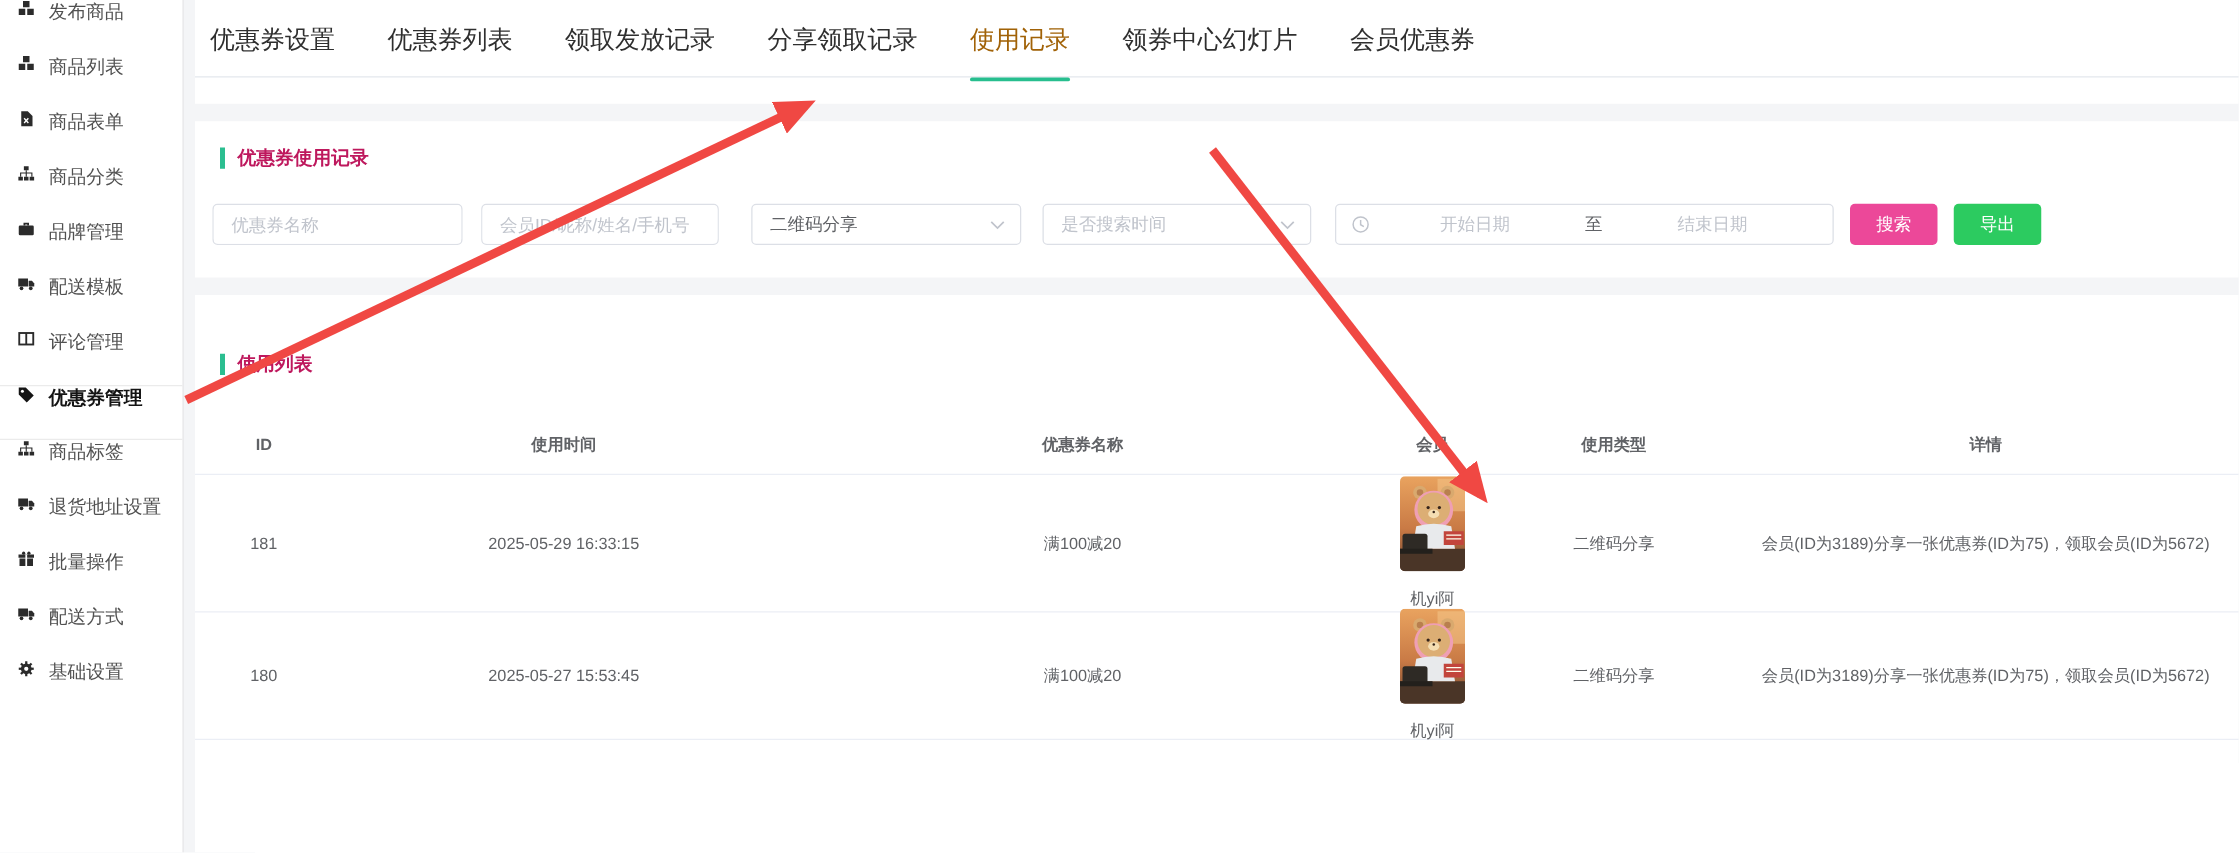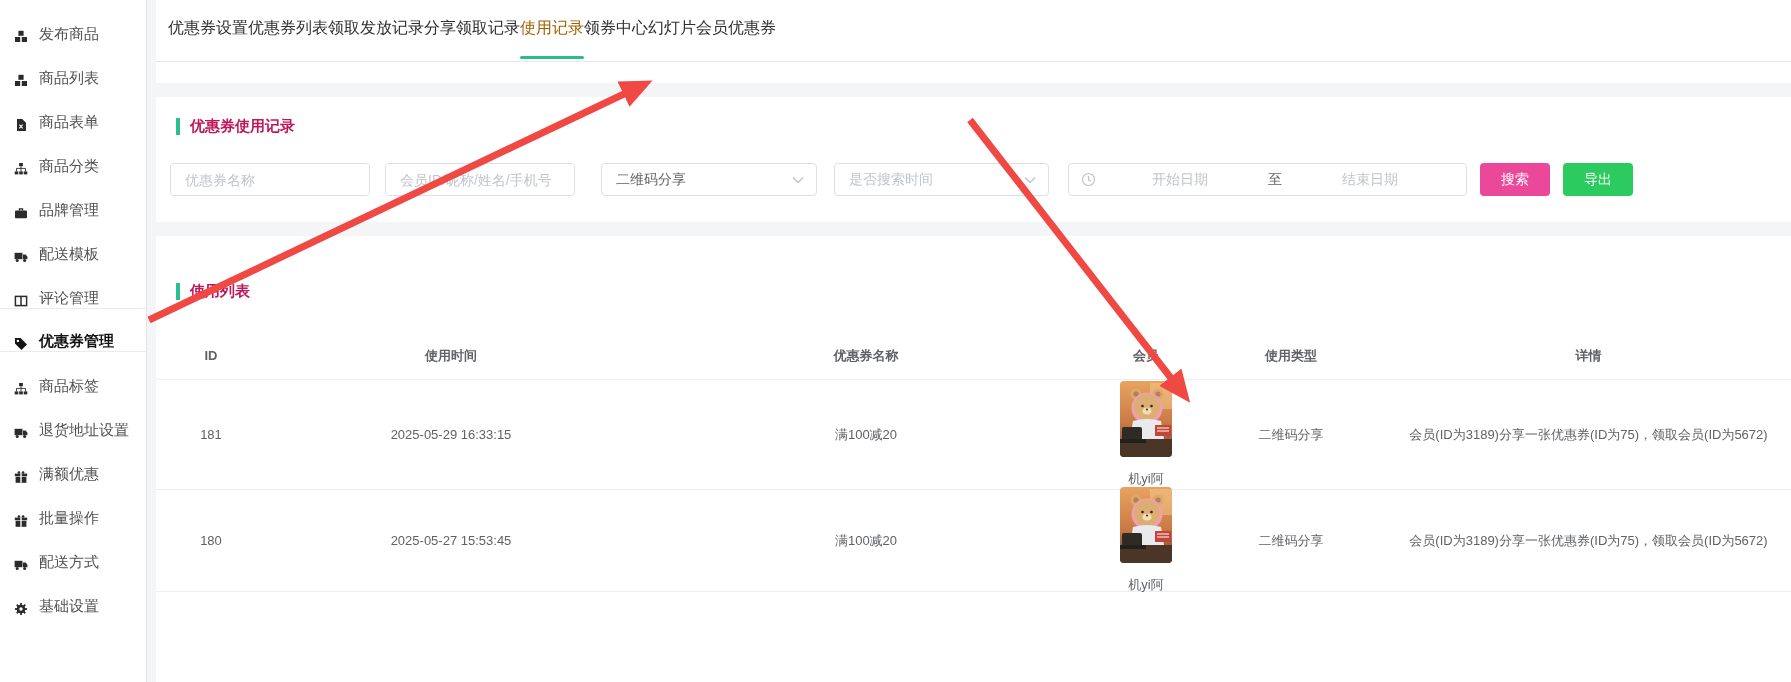--- a/index.html
+++ b/index.html
@@ -9,38 +9,38 @@
     background:#f4f5f7; color:#303133; overflow:hidden; position:relative;
   }
   .stage { position:absolute; inset:0; width:1791px; height:682px; }
 
   
   .sidebar {
     position:absolute; left:0; top:0; width:147px; height:682px;
     background:#fff; border-right:1px solid #e4e4e6; z-index:2;
   }
   .side-item {
-    height:44px; display:flex; align-items:flex-end; padding-left:14px;
+    height:44px; display:flex; align-items:flex-start; padding-left:14px;
     font-size:15px; color:#515151; cursor:pointer; white-space:nowrap;
   }
   .side-item .icn { width:16px; height:14px; margin-right:9px; flex:0 0 16px; display:flex; align-items:center; }
   .side-item svg { width:14px; height:14px; display:block; }
   .side-item.active {
     color:#141414; font-weight:bold;
     border-top:1px solid #ebebeb; border-bottom:1px solid #ebebeb;
   }
 
   
   .card { position:absolute; left:156px; width:1635px; background:#fff; }
   .tabs-card   { top:0;   height:83px;  }
   .filter-card { top:97px; height:125px; }
   .list-card   { top:236px; height:446px; }
 
   
-  .tabs { position:absolute; left:12px; top:18px; display:flex; font-size:16px;align-items:flex-end; }
+  .tabs { position:absolute; left:12px; top:18px; display:flex; gap:42px; font-size:20px;align-items:flex-end; }
   .tab { padding-bottom:20px; color:#2f2f2f; cursor:pointer; position:relative; white-space:nowrap; }
   .tabs-rule { position:absolute; left:0; right:0; top:61px; height:1px; background:#e4e7ed; }
   .tab.active { color:#a16207; }
   .tab.active::after {
     content:""; position:absolute; left:0; right:0; bottom:0; height:3px;
     background:#27be8e; border-radius:2px;
   }
 
   
   .sec-title { position:absolute; left:20px; display:flex; align-items:center; font-size:15px; font-weight:bold; color:#be185d; }
@@ -195,32 +195,20 @@
           <svg viewBox="0 0 14 14" fill="#2b2b2b">
             <path d="M.6 2.8h7.8v6.4H.6z"></path>
             <path d="M8.9 4.6h2.7l1.8 2.1v2.5H8.9z"></path>
             <circle cx="3.2" cy="10.6" r="1.5"></circle>
             <circle cx="10.6" cy="10.6" r="1.5"></circle>
           </svg>
         </span>
       <span>退货地址设置</span>
     </div>
 
-    <div class="side-item">
-      <span class="icn">
-          <svg viewBox="0 0 14 14">
-            <circle cx="4.9" cy="2.5" r="1.3" fill="#2b2b2b"></circle>
-            <circle cx="9.1" cy="2.5" r="1.3" fill="#2b2b2b"></circle>
-            <rect x="0.8" y="3.6" width="12.4" height="2.6" fill="#2b2b2b"></rect>
-            <rect x="1.6" y="6.8" width="10.8" height="6" fill="#2b2b2b"></rect>
-            <rect x="6.3" y="3.6" width="1.4" height="9.2" fill="#fff"></rect>
-          </svg>
-        </span>
-      <span>满额优惠</span>
-    </div>
 
     <div class="side-item">
       <span class="icn">
           <svg viewBox="0 0 14 14">
             <circle cx="4.9" cy="2.5" r="1.3" fill="#2b2b2b"></circle>
             <circle cx="9.1" cy="2.5" r="1.3" fill="#2b2b2b"></circle>
             <rect x="0.8" y="3.6" width="12.4" height="2.6" fill="#2b2b2b"></rect>
             <rect x="1.6" y="6.8" width="10.8" height="6" fill="#2b2b2b"></rect>
             <rect x="6.3" y="3.6" width="1.4" height="9.2" fill="#fff"></rect>
           </svg>

